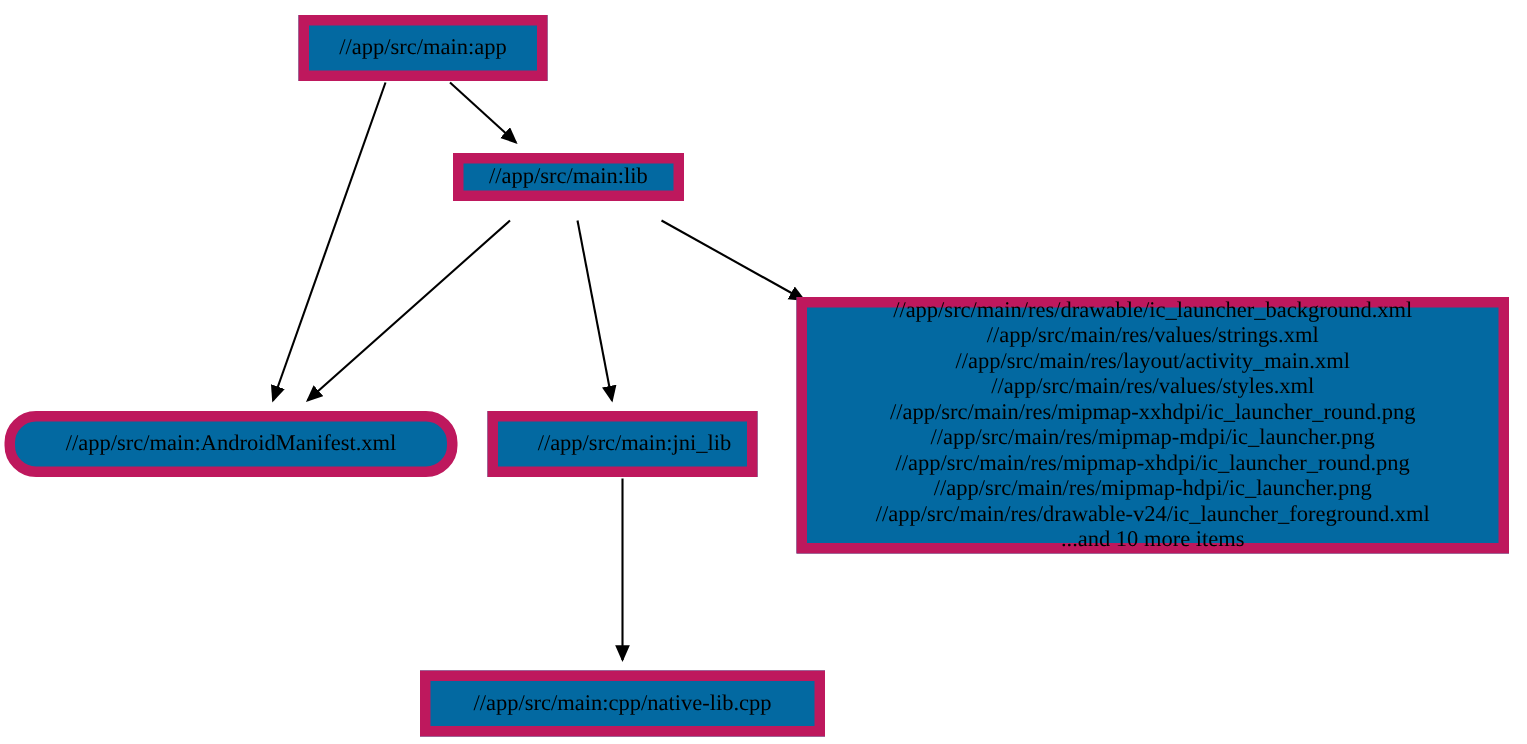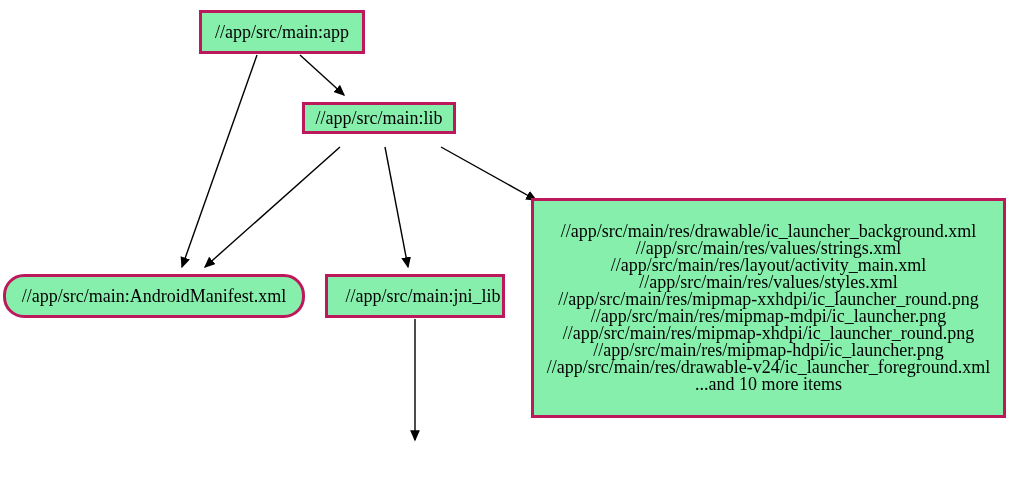--- a/index.html
+++ b/index.html
@@ -23,27 +23,27 @@
     position: absolute;
     left: 0;
     top: 0;
     width: 1018px;
     height: 496px;
     pointer-events: none;
   }
   .node {
     position: absolute;
     box-sizing: border-box;
-    border: 3px solid #be185d;
-    background: #86efac;
+    border: 7px solid #be185d;
+    background: #0369a1;
     display: flex;
     align-items: center;
     justify-content: center;
     text-align: center;
-    font-size: 18px;
+    font-size: 15px;
     line-height: 17px;
     white-space: pre;
     z-index: 2;
   }
   .node-label {
     display: block;
     width: 100%;
     text-align: center;
     white-space: pre;
   }
@@ -77,26 +77,29 @@
   </div>
 
   <div class="node" style="left:3px; top:274px; width:302px; height:44px;border-radius:21px;">
     <span class="node-label">//app/src/main:AndroidManifest.xml</span>
   </div>
 
   <div class="node" style="left:325px; top:274px; width:180px; height:44px;padding-left:16px;">
     <span class="node-label">//app/src/main:jni_lib</span>
   </div>
 
-  <div class="node" style="left:531px; top:198px; width:475px; height:220px;">
+  <div class="node" style="left:531px; top:198px; width:475px; height:171px;">
     <span class="node-label">//app/src/main/res/drawable/ic_launcher_background.xml
 //app/src/main/res/values/strings.xml
 //app/src/main/res/layout/activity_main.xml
 //app/src/main/res/values/styles.xml
 //app/src/main/res/mipmap-xxhdpi/ic_launcher_round.png
 //app/src/main/res/mipmap-mdpi/ic_launcher.png
 //app/src/main/res/mipmap-xhdpi/ic_launcher_round.png
 //app/src/main/res/mipmap-hdpi/ic_launcher.png
 //app/src/main/res/drawable-v24/ic_launcher_foreground.xml
 ...and 10 more items</span>
   </div>
 
+  <div class="node" style="left:280px; top:447px; width:270px; height:44px;">
+    <span class="node-label">//app/src/main:cpp/native-lib.cpp</span>
+  </div>
 </div>
 
 </body></html>

